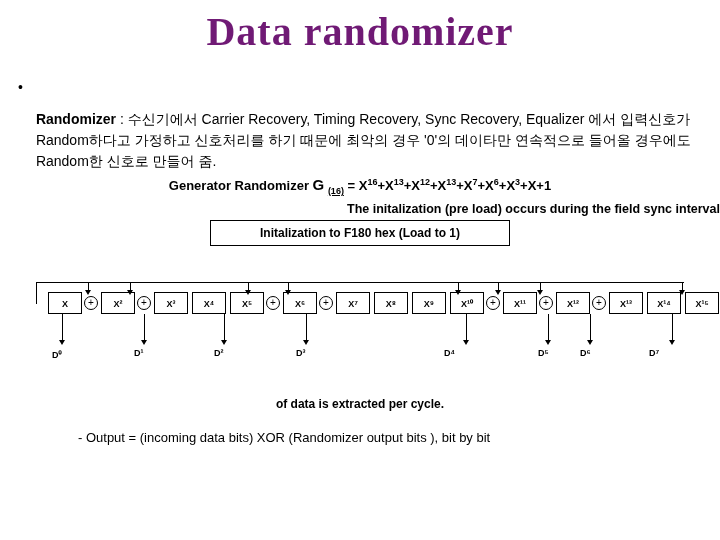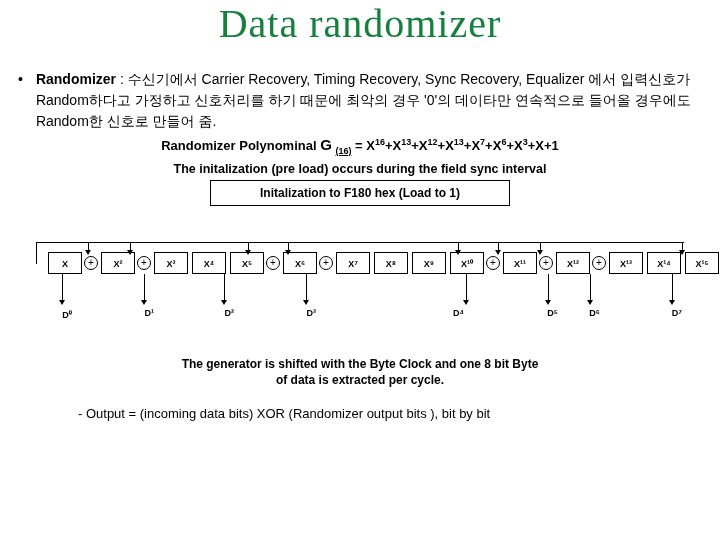--- a/index.html
+++ b/index.html
@@ -6,55 +6,56 @@
   body {
     width: 720px;
     height: 540px;
     background: #ffffff;
     font-family: Arial, "Malgun Gothic", sans-serif;
     position: relative;
     overflow: hidden;
   }
   .title {
     font-family: Georgia, "Times New Roman", serif;
-    font-weight: 400;
+    font-weight: 700;
     font-size: 40px;
-    color: #15803d;
-    text-align: center;
-    padding-top: 0;
+    color: #701a75;
+    text-align: center;
+    padding-top: 8px;
     letter-spacing: 1px;
   }
   .bullet-block {
     padding: 22px 18px 0 18px;
     font-size: 14px;
     line-height: 1.5;
     color: #000;
   }
   .bullet-dot {
     display: inline-block;
     width: 14px;
     vertical-align: top;
   }
   .bullet-text {
     display: inline-block;
     width: 660px;
     vertical-align: top;
+    margin-top: 32px;
   }
   .bullet-text b { font-weight: 700; }
   .poly-line {
     text-align: center;
     font-size: 13px;
     font-weight: 700;
     margin-top: 4px;
   }
   .poly-line .g { font-size: 15px; }
   .poly-line sup, .poly-line sub { font-size: 9px; }
   .poly-line sub { vertical-align: sub; text-decoration: underline; }
   .init-caption {
-    text-align: center;
+    text-align: right;
     font-size: 12.5px;
     font-weight: 700;
     margin-top: 6px;
   }
   .init-box {
     width: 300px;
     margin: 4px auto 0 auto;
     border: 1.5px solid #000;
     text-align: center;
     font-size: 12px;
@@ -133,21 +134,21 @@
   .d-row {
     position: absolute;
     top: 92px;
     left: 30px;
     width: 640px;
   }
   .d-lbl {
     position: absolute;
     font-size: 9px;
     font-weight: 700;
-    text-align: right;
+    text-align: left;
     width: 20px;
   }
   .vdrop {
     position: absolute;
     width: 1px;
     background: #000;
     top: 58px;
     height: 28px;
   }
   .gen-caption {
@@ -169,21 +170,21 @@
 <div class="title">Data randomizer</div>
 
 <div class="bullet-block">
   <span class="bullet-dot">•</span>
   <span class="bullet-text">
     <b>Randomizer</b><span> : </span><span>수신기에서 Carrier Recovery, Timing Recovery, Sync Recovery, Equalizer 에서 입력신호가 Random하다고 가정하고 신호처리를 하기 때문에 최악의 경우 '0'의 데이타만 연속적으로 들어올 경우에도 Random한 신호로 만들어 줌.</span>
   </span>
 </div>
 
 <div class="poly-line">
-  <span>Randomizer Polynominal </span>
+  <span>Generator Randomizer </span>
   <span class="g">G</span>
   <sub>(16)</sub>
   <span> = X</span><sup>16</sup>+X<sup>13</sup>+X<sup>12</sup>+X<sup>13</sup>+X<sup>7</sup>+X<sup>6</sup>+X<sup>3</sup><span>+X+1</span>
 </div>
 
 <div class="init-caption">The initalization (pre load) occurs during the field sync interval</div>
 
 <div class="init-box">
   <div>Initalization to F180 hex (Load to 1)</div>
 </div>
@@ -193,21 +194,21 @@
   <div class="feedback-left"></div>
   <div class="lfsr-reg-row" id="reg-row"><span class="reg">X</span><span class="xor">+</span><span class="reg">X²</span><span class="xor">+</span><span class="reg">X³</span><span class="reg">X⁴</span><span class="reg">X⁵</span><span class="xor">+</span><span class="reg">X⁶</span><span class="xor">+</span><span class="reg">X⁷</span><span class="reg">X⁸</span><span class="reg">X⁹</span><span class="reg">X¹⁰</span><span class="xor">+</span><span class="reg">X¹¹</span><span class="xor">+</span><span class="reg">X¹²</span><span class="xor">+</span><span class="reg">X¹³</span><span class="reg">X¹⁴</span><span class="reg">X¹⁵</span></div>
   <div class="d-row" id="d-row">
       <div class="d-lbl" style="left: 4px;">D⁰</div>
       <div class="d-lbl" style="left: 86px;">D¹</div>
       <div class="d-lbl" style="left: 166px;">D²</div>
       <div class="d-lbl" style="left: 248px;">D³</div>
       <div class="d-lbl" style="left: 396px;">D⁴</div>
       <div class="d-lbl" style="left: 490px;">D⁵</div>
       <div class="d-lbl" style="left: 532px;">D⁶</div>
-      <div class="d-lbl" style="left: 614px;">D⁷</div>
+      <div class="d-lbl" style="left: 601px;">D⁷</div>
     </div>
 <div class="vtap" style="left: 70px;"></div>
     <div class="arrow-down" style="left: 67px; top: 34px;"></div>
     <div class="vtap" style="left: 112px;"></div>
     <div class="arrow-down" style="left: 109px; top: 34px;"></div>
     <div class="vtap" style="left: 230px;"></div>
     <div class="arrow-down" style="left: 227px; top: 34px;"></div>
     <div class="vtap" style="left: 270px;"></div>
     <div class="arrow-down" style="left: 267px; top: 34px;"></div>
     <div class="vtap" style="left: 440px;"></div>
@@ -230,17 +231,16 @@
     <div class="arrow-down" style="left: 445px; top: 84px;"></div>
     <div class="vdrop" style="left: 530px;"></div>
     <div class="arrow-down" style="left: 527px; top: 84px;"></div>
     <div class="vdrop" style="left: 572px;"></div>
     <div class="arrow-down" style="left: 569px; top: 84px;"></div>
     <div class="vdrop" style="left: 654px;"></div>
     <div class="arrow-down" style="left: 651px; top: 84px;"></div>
   </div>
 
 <div class="gen-caption">
-  <div>The generator is shifted with the Byte Clock and one 8 bit Byte</div>
   <div>of data is extracted per cycle.</div>
 </div>
 
 <div class="output-line">- Output = (incoming data bits) XOR (Randomizer output bits ),  bit by bit</div>
 
 </body></html>

